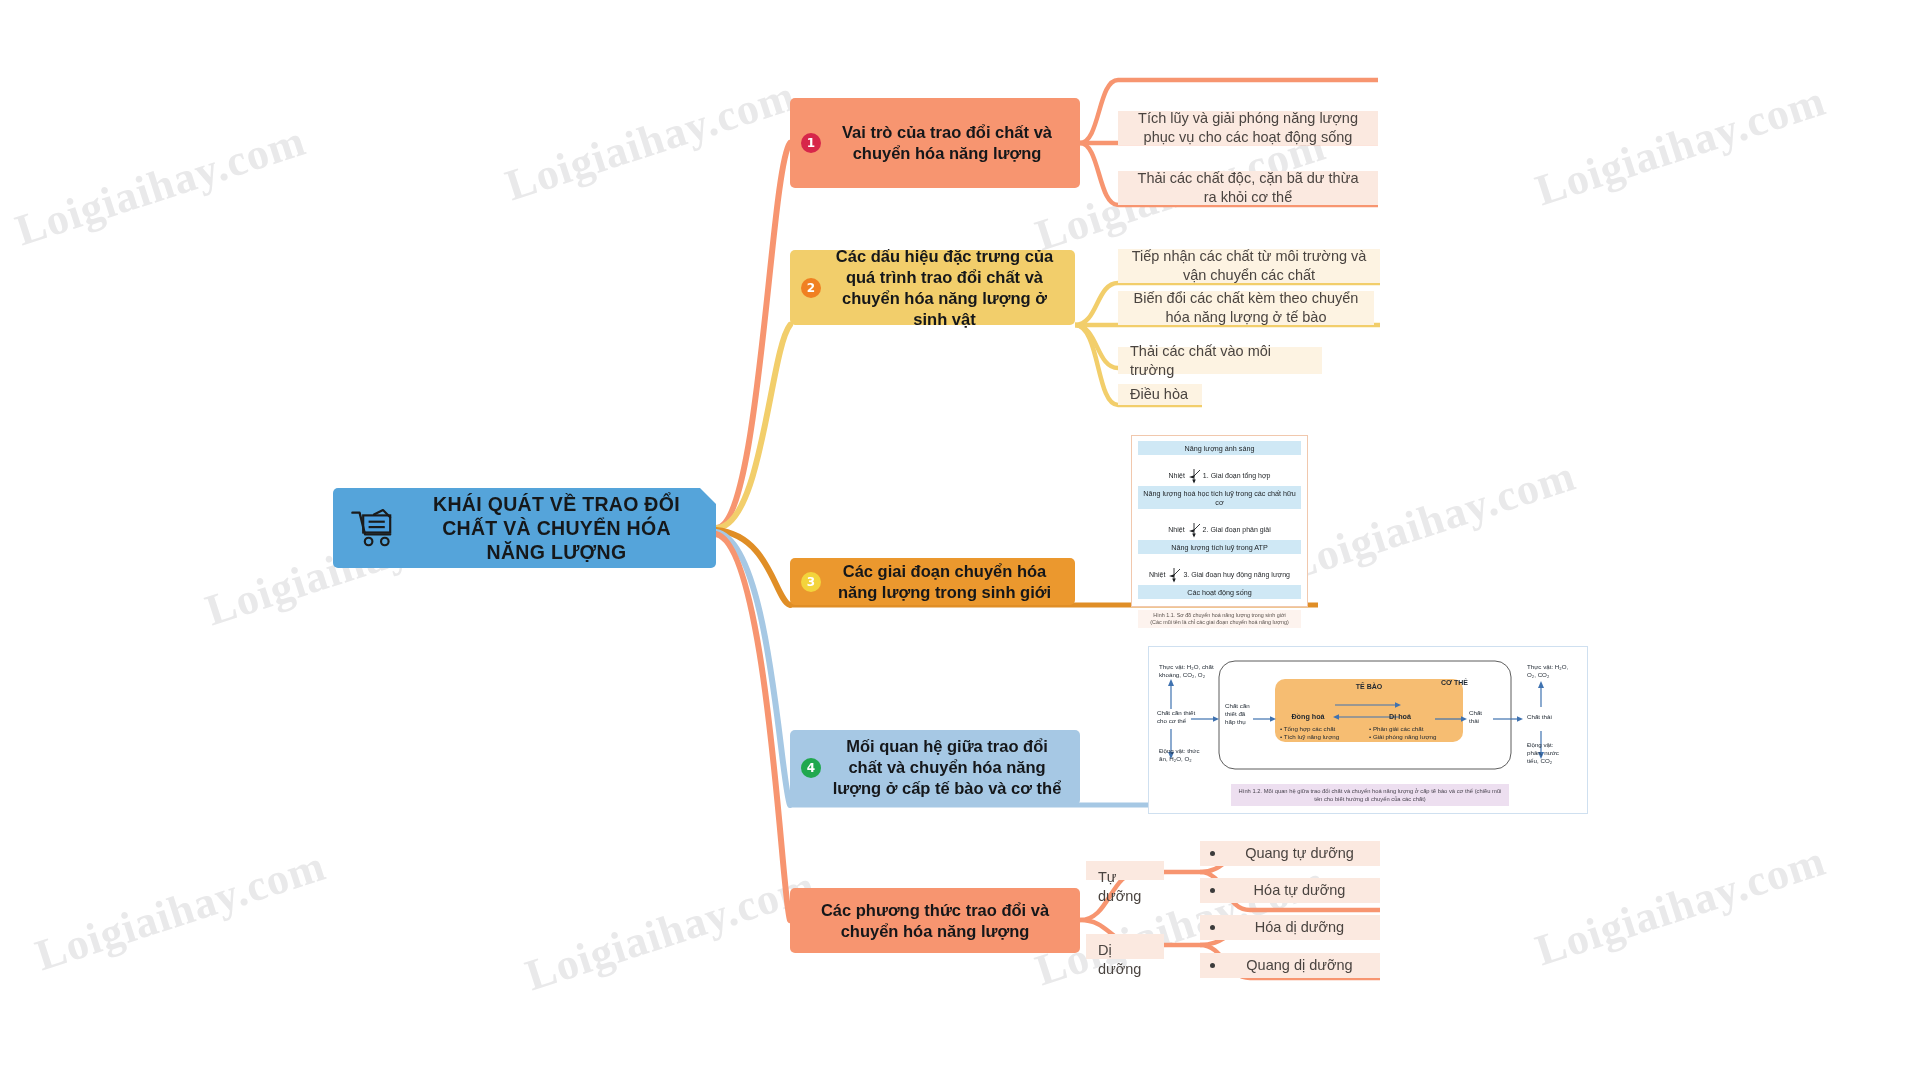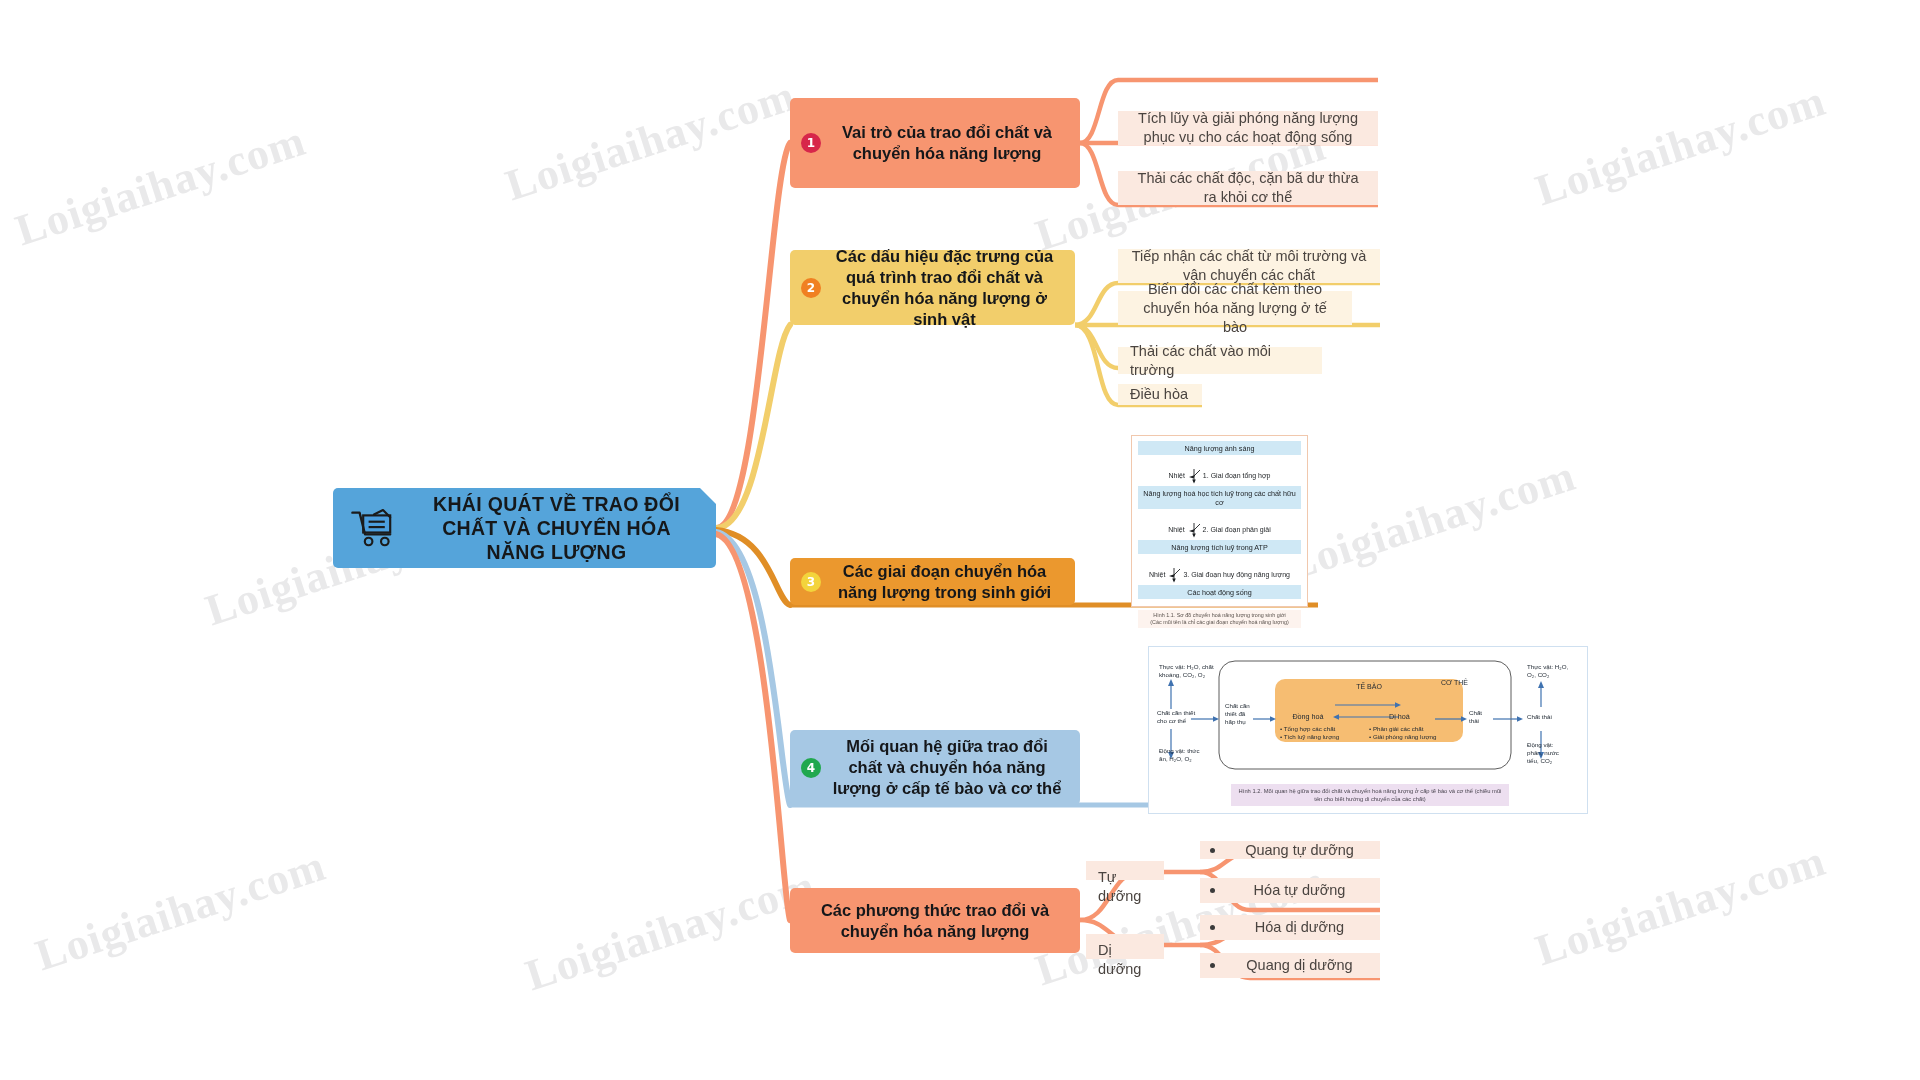--- a/index.html
+++ b/index.html
@@ -216,21 +216,21 @@
     color: #4a4550;
     text-align: center;
     padding: 3px 4px;
   }
   .f2txt {
     position: absolute;
     font-size: 6.2px;
     line-height: 8px;
     color: #1d2630;
   }
-  .f2bold { font-weight: 400; }
+  .f2bold { font-weight: 700; }
 
   
   #footer {
     position: absolute;
     left: 0; top: 1022px;
     width: 1920px;
     text-align: center;
     color: #d3d5d7;
     font-size: 16px;
     z-index: 5;
@@ -325,21 +325,21 @@
 
   <div class="leaf" style="left:1118px; top:111px; width:260px; height:34px; background:#fbe9e0;">Tích lũy và giải phóng năng lượng phục vụ cho các hoạt động sống</div>
   <div class="leaf" style="left:1118px; top:171px; width:260px; height:34px; background:#fbe9e0;">Thải các chất độc, cặn bã dư thừa ra khỏi cơ thể</div>
 
   <div class="node main-node" style="left:790px; top:250px; width:285px; height:75px; background:#f2ce6b;">
     <span class="badge" style="background:#f08022;">2</span>
     <span>Các dấu hiệu đặc trưng của quá trình trao đổi chất và chuyển hóa năng lượng ở sinh vật</span>
   </div>
 
   <div class="leaf" style="left:1118px; top:249px; width:262px; height:34px; background:#fdf3e2;">Tiếp nhận các chất từ môi trường và vận chuyển các chất</div>
-  <div class="leaf" style="left:1118px; top:291px; width:234px; height:34px; background:#fdf3e2;">Biến đổi các chất kèm theo chuyển hóa năng lượng ở tế bào</div>
+  <div class="leaf" style="left:1118px; top:291px; width:256px; height:34px; background:#fdf3e2;">Biến đổi các chất kèm theo chuyển hóa năng lượng ở tế bào</div>
   <div class="leaf left-align" style="left:1118px; top:347px; width:204px; height:27px; background:#fdf3e2;">Thải các chất vào môi trường</div>
   <div class="leaf left-align" style="left:1118px; top:384px; width:84px; height:21px; background:#fdf3e2;">Điều hòa</div>
 
   <div class="node main-node" style="left:790px; top:558px; width:285px; height:47px; background:#eb982e;">
     <span class="badge" style="background:#f3d43c; color:#ffffff;">3</span>
     <span>Các giai đoạn chuyển hóa năng lượng trong sinh giới</span>
   </div>
 
   <div id="fig1">
     <div class="f1row">Năng lượng ánh sáng</div>
@@ -439,21 +439,21 @@
     <div class="f2cap">Hình 1.2. Mối quan hệ giữa trao đổi chất và chuyển hoá năng lượng ở cấp tế bào và cơ thể (chiều mũi tên cho biết hướng di chuyển của các chất)</div>
   </div>
 
   <div class="node main-node" style="left:790px; top:888px; width:290px; height:65px; background:#f79570; padding-left:16px;">
     <span>Các phương thức trao đổi và chuyển hóa năng lượng</span>
   </div>
 
   <div class="mini-node" style="left:1086px; top:861px; width:78px; height:19px;">Tự dưỡng</div>
   <div class="mini-node" style="left:1086px; top:934px; width:78px; height:25px;">Dị dưỡng</div>
 
-  <div class="bullet-leaf" style="left:1200px; top:841px; width:180px; height:18px; background:#fbe9e0;">
+  <div class="bullet-leaf" style="left:1200px; top:841px; width:180px; height:25px; background:#fbe9e0;">
     <span class="dot"></span>
     <span class="btxt">Quang tự dưỡng</span>
   </div>
   <div class="bullet-leaf" style="left:1200px; top:878px; width:180px; height:25px; background:#fbe9e0;">
     <span class="dot"></span>
     <span class="btxt">Hóa tự dưỡng</span>
   </div>
   <div class="bullet-leaf" style="left:1200px; top:915px; width:180px; height:25px; background:#fbe9e0;">
     <span class="dot"></span>
     <span class="btxt">Hóa dị dưỡng</span>

